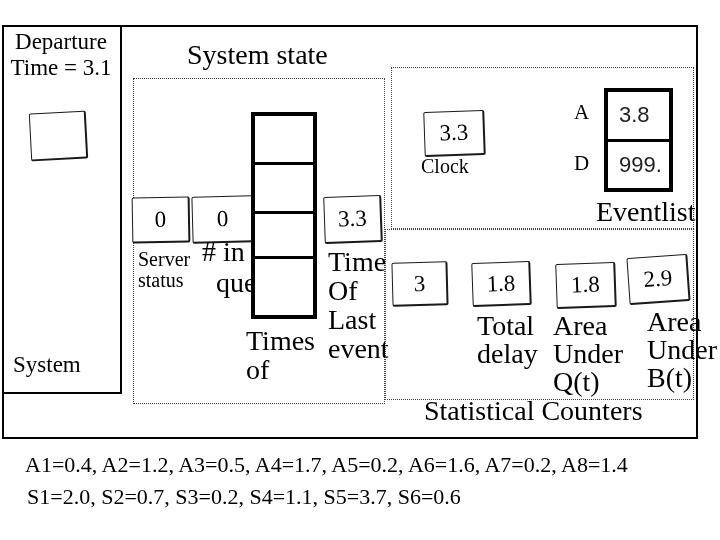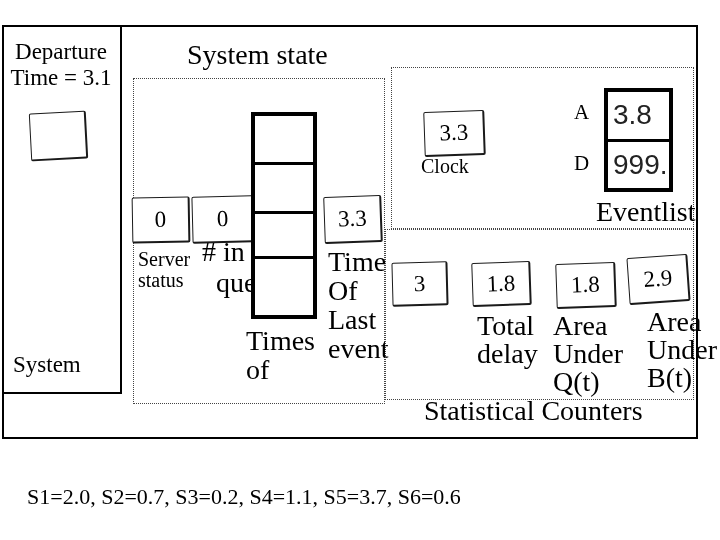--- a/index.html
+++ b/index.html
@@ -27,26 +27,26 @@
   .sq-c1{left:472px;top:262px;width:56px;height:41px;transform:rotate(-2deg);}
   .sq-c2{left:556px;top:263px;width:57px;height:42px;transform:rotate(-2deg);}
   .sq-c3{left:628px;top:256px;width:58px;height:44px;transform:rotate(-4deg);}
   
   .queue-box{position:absolute;left:251px;top:112px;width:66px;height:207px;border:4px solid #000;background:#fff;
              box-sizing:border-box;display:flex;flex-direction:column;}
   .queue-cell{border-bottom:3px solid #000;}
   .qc1{height:46px;} .qc2{height:46px;} .qc3{height:42px;} .qc4{flex:1;border-bottom:none;}
   .eventlist-box{position:absolute;left:604px;top:88px;width:69px;height:104px;border:4px solid #000;background:#fff;
                  box-sizing:border-box;display:flex;flex-direction:column;}
-  .ev-cell{flex:1;display:flex;align-items:center;padding-left:5px;
-           font-family:"Liberation Sans","DejaVu Sans",sans-serif;font-size:28px;color:#222;}
+  .ev-cell{flex:1;display:flex;align-items:center;padding-left:11px;
+           font-family:"Liberation Sans","DejaVu Sans",sans-serif;font-size:22px;color:#222;}
   .ev-cell.top{border-bottom:3px solid #000;}
   
   .lbl{position:absolute;line-height:28px;font-size:28px;white-space:nowrap;}
-  .title-departure{left:4px;top:29px;width:114px;text-align:center;font-size:23px;line-height:26px;margin-top:10px;}
+  .title-departure{left:4px;top:29px;width:114px;text-align:center;font-size:23px;line-height:26px;}
   .lbl-system{left:13px;top:351px;font-size:23px;}
   .lbl-system-state{left:187px;top:41px;}
   .lbl-server{left:138px;top:249px;font-size:20px;line-height:21px;}
   .lbl-hash-in{left:202px;top:238px;}
   .lbl-que{left:216px;top:269px;}
   .lbl-toa{left:246px;top:326px;line-height:29px;}
   .lbl-tole{left:328px;top:247px;line-height:29px;}
   .lbl-clock{left:421px;top:152px;font-size:20px;}
   .lbl-ev-key-a{left:574px;top:98px;font-size:21px;}
   .lbl-ev-key-d{left:574px;top:149px;font-size:21px;}
@@ -156,15 +156,16 @@
     <span>2.9</span>
   </div>
   <div class="lbl lbl-c3">
     <span>Area</span>
     <span>Under</span>
     <span>B(t)</span>
   </div>
 
   <div class="lbl lbl-stat-counters">Statistical Counters</div>
 
+  <div class="footer-line footer-1">A1=0.4, A2=1.2, A3=0.5, A4=1.7, A5=0.2, A6=1.6, A7=0.2, A8=1.4</div>
   <div class="footer-line footer-2">S1=2.0, S2=0.7, S3=0.2, S4=1.1, S5=3.7, S6=0.6</div>
 
 </div>
 
 </body></html>

